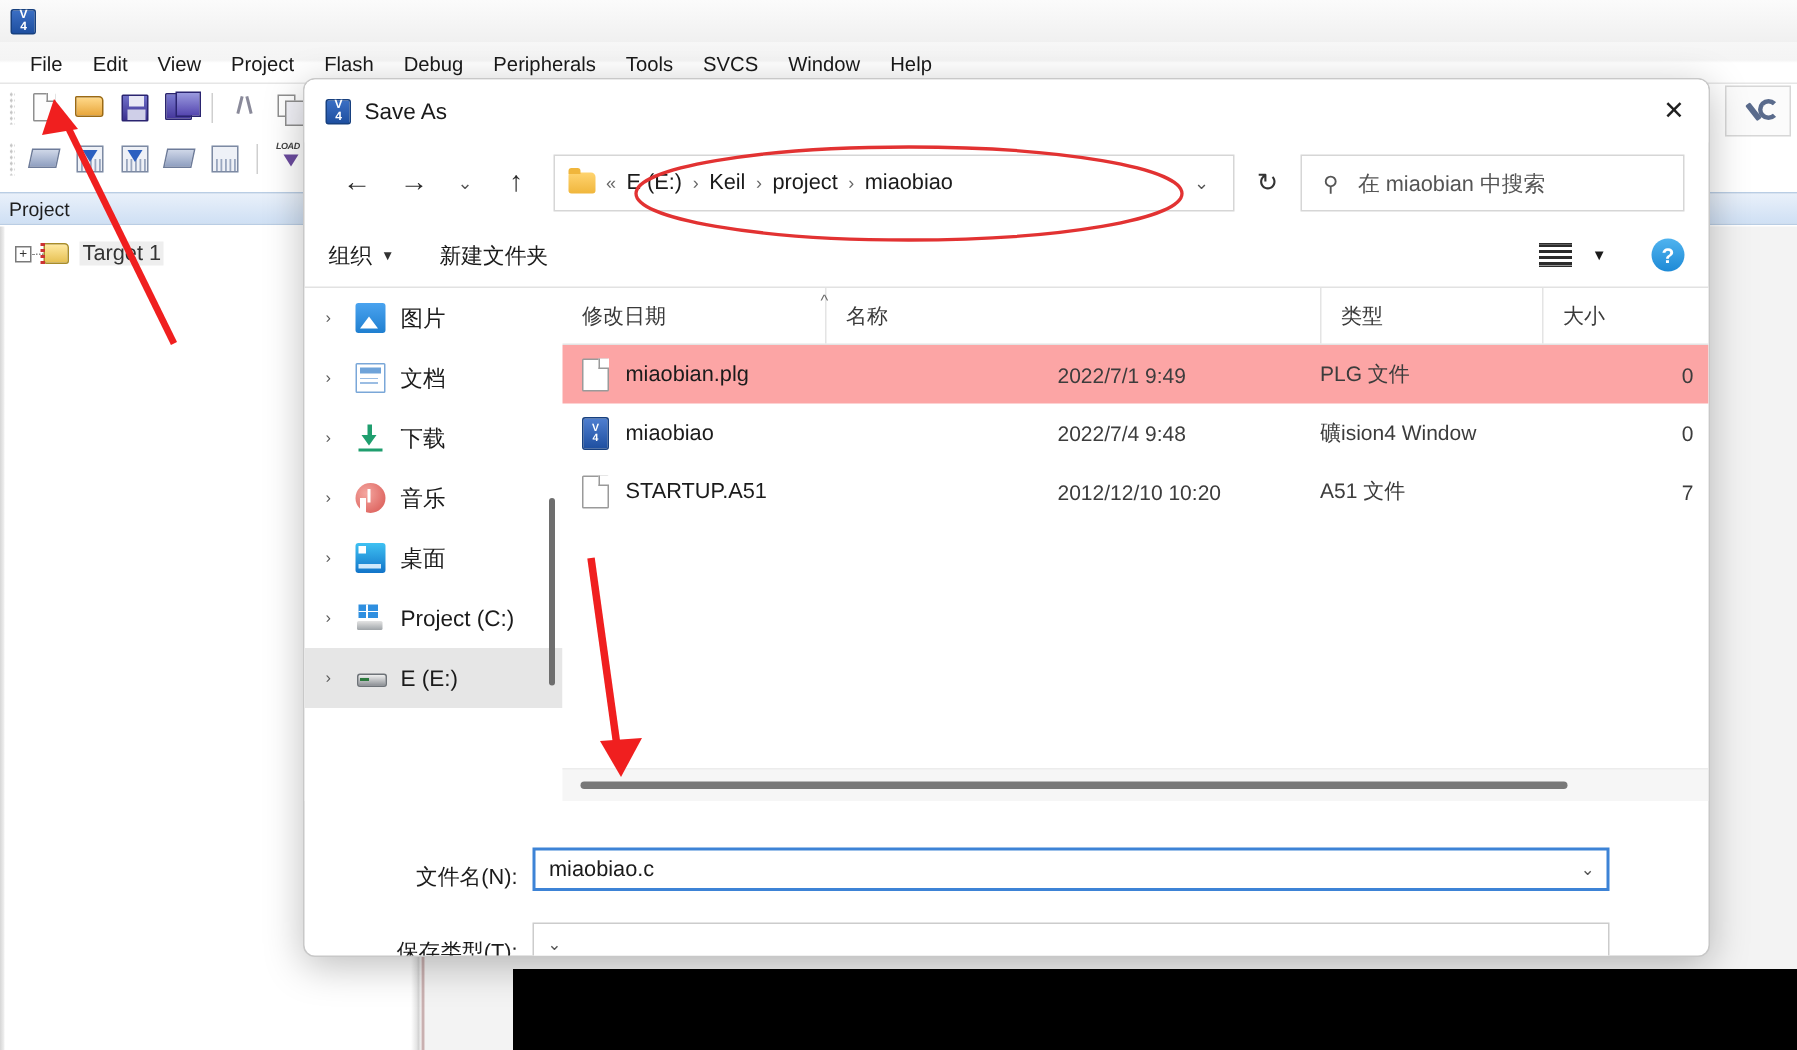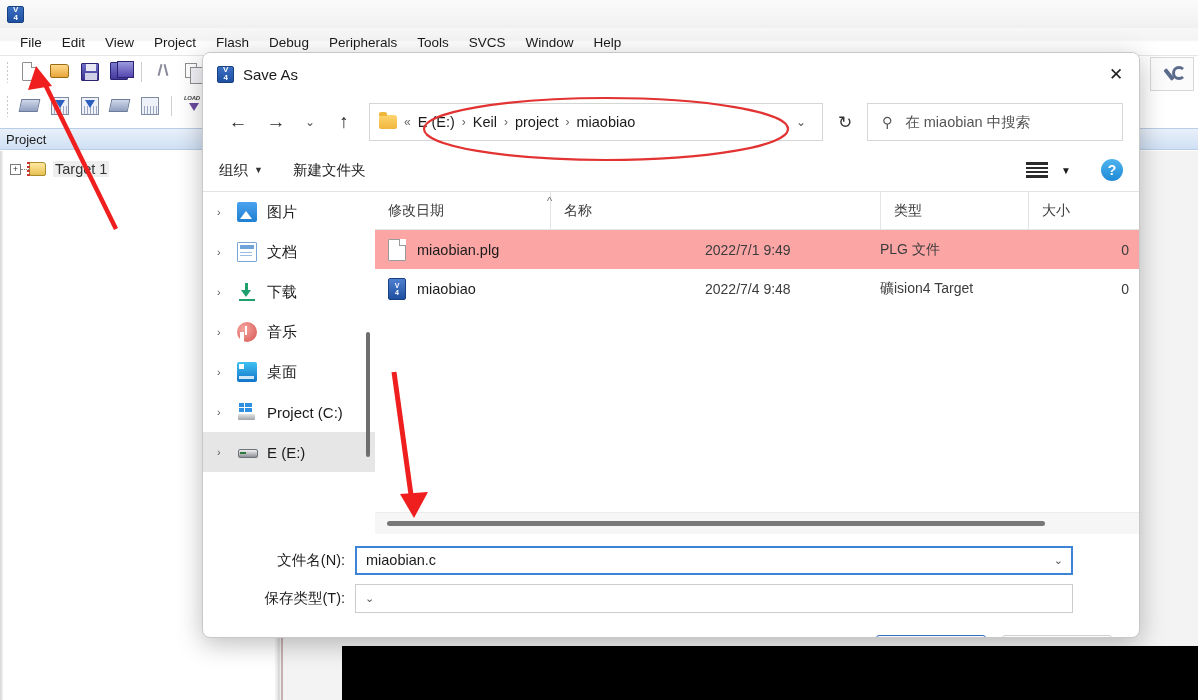--- a/index.html
+++ b/index.html
@@ -264,21 +264,21 @@
     background:linear-gradient(#4f7fd0,#1e4fa0); color:#fff;
     display:flex; flex-direction:column; align-items:center; justify-content:center;
     font-size:7px; font-weight:bold; line-height:7px; }
   .fr-text { font-size:14.5px; color:#1b1b1b; white-space:nowrap; }
   .fr-cell { font-size:14px; color:#3c3c3c; white-space:nowrap; }
   #hscroll-track { height:22px; background:#f6f6f6; position:relative; border-top:1px solid #ececec;}
   #hscroll-thumb { position:absolute; left:12px; top:8px; height:5px; width:658px;
     background:#787878; border-radius:3px; }
 
   #dlg-fields { padding:10px 0 0 0; }
-  .field-row { display:flex; align-items:center; height:32px; margin-bottom:6px; }
+  .field-row { display:flex; align-items:flex-end; height:32px; margin-bottom:6px;margin-top:18px; }
   .field-label { width:152px; text-align:right; padding-right:10px; font-size:14.5px; color:#1b1b1b; flex:none;}
   .field-input {
     flex:1 1 auto; height:29px; border:1px solid #cccccc; background:#fff;
     display:flex; align-items:center; padding:0 8px 0 9px; margin-right:66px;
   }
   .field-input.focused { border:2px solid #3d83d6; }
   .field-value { font-size:14.5px; color:#1b1b1b; flex:1 1 auto; }
   .field-chev { font-size:11px; color:#555; }
 
   #dlg-footer { position:relative; height:74px; }
@@ -515,37 +515,46 @@
 
           <div class="file-row">
             <div class="fr-name" style="width:330px">
               <span class="fr-icon fi-uv">
                 <span>V</span>
                 <span>4</span>
               </span>
               <span class="fr-text">miaobiao</span>
             </div>
             <div class="fr-cell" style="width:175px">2022/7/4 9:48</div>
-            <div class="fr-cell" style="width:148px">礦ision4 Target</div>
+            <div class="fr-cell" style="width:148px">礦ision4 Window</div>
             <div class="fr-cell" style="flex:1 1 auto;text-align:right;padding-right:10px">0</div>
           </div>
 
+          <div class="file-row">
+            <div class="fr-name" style="width:330px">
+              <span class="fr-icon fi-doc"></span>
+              <span class="fr-text">STARTUP.A51</span>
+            </div>
+            <div class="fr-cell" style="width:175px">2012/12/10 10:20</div>
+            <div class="fr-cell" style="width:148px">A51 文件</div>
+            <div class="fr-cell" style="flex:1 1 auto;text-align:right;padding-right:10px">7</div>
+          </div>
         </div>
 
         <div id="hscroll-track">
           <div id="hscroll-thumb"></div>
         </div>
       </div>
     </div>
 
     <div id="dlg-fields">
       <div class="field-row">
         <div class="field-label">文件名(N):</div>
         <div class="field-input focused">
-          <span class="field-value">miaobian.c</span>
+          <span class="field-value">miaobiao.c</span>
           <span class="field-chev">⌄</span>
         </div>
       </div>
       <div class="field-row">
         <div class="field-label">保存类型(T):</div>
         <div class="field-input">
           <span class="field-chev">⌄</span>
         </div>
       </div>
     </div>

